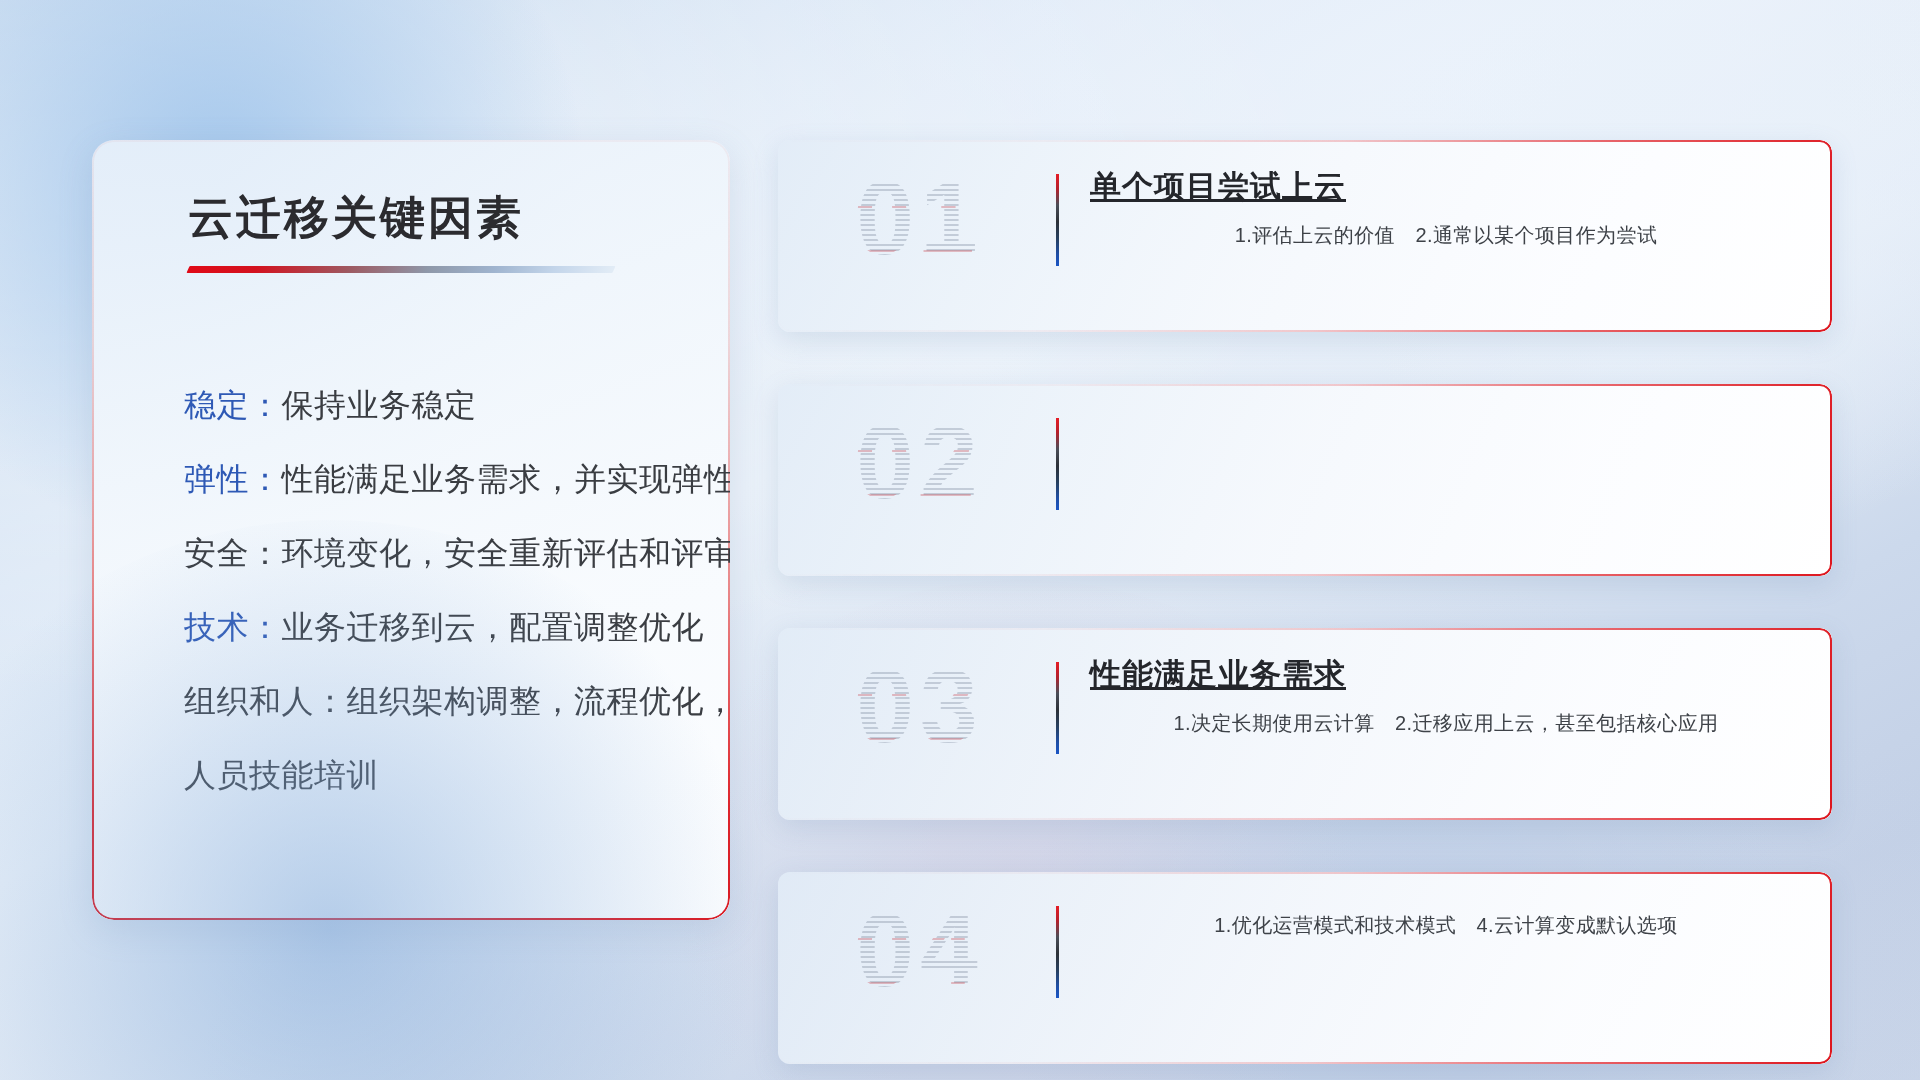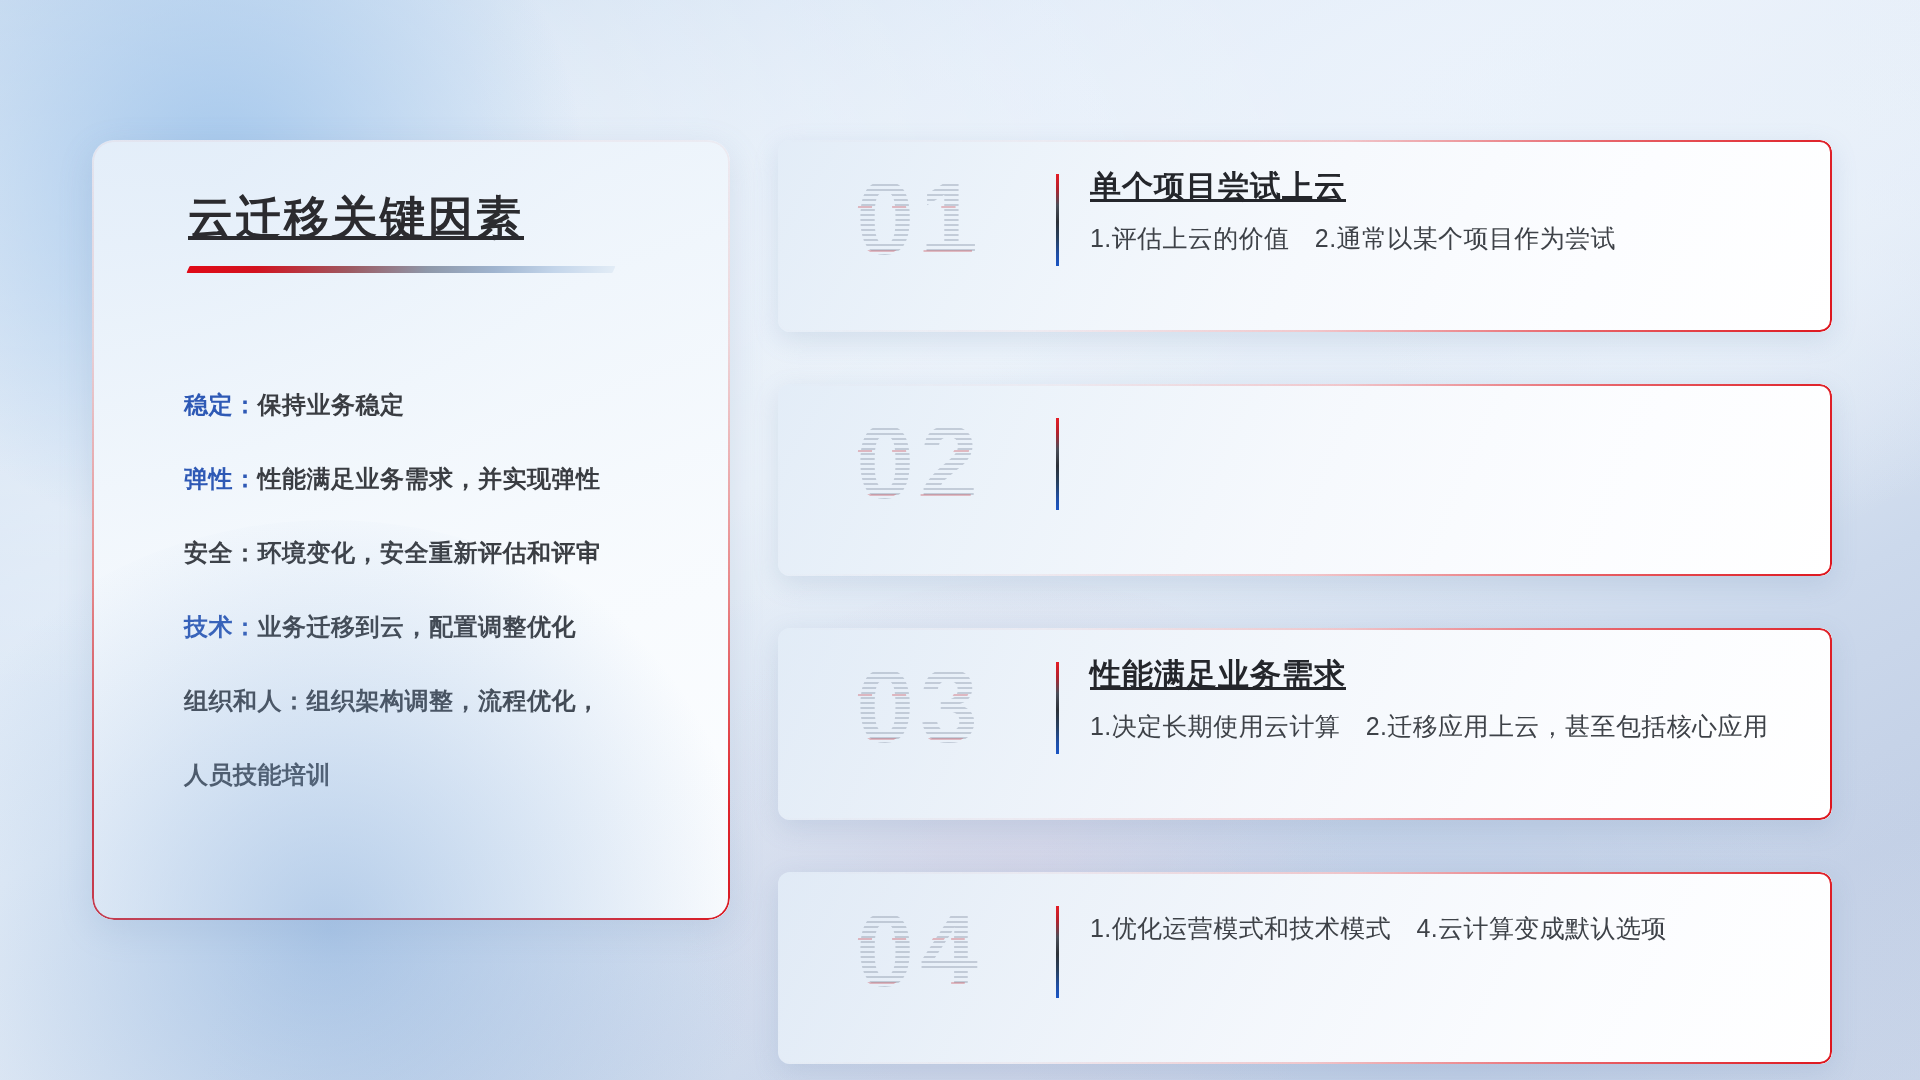--- a/index.html
+++ b/index.html
@@ -74,38 +74,38 @@
     -webkit-mask:linear-gradient(#000 0 0) content-box, linear-gradient(#000 0 0);
     -webkit-mask-composite:xor;
     mask:linear-gradient(#000 0 0) content-box, linear-gradient(#000 0 0);
     mask-composite:exclude;
     pointer-events:none;
   }
 
   .panel-title{
     position:absolute; left:96px; top:48px;
     font-size:45px; font-weight:bold; letter-spacing:3px;
-    color:#2b2b2f; white-space:nowrap;text-decoration:underline;
+    color:#2b2b2f; white-space:nowrap;
   }
   .title-rule{
     position:absolute; left:96px; top:126px;
     width:426px; height:7px;
     background:linear-gradient(to right,
        #e00a17 0%, #d3121f 16%, #9d5a62 38%,
        #8e97a8 56%, #9fb4cf 72%, #c3d5ea 86%, #e2ecf6 100%);
     transform:skewX(-24deg);
     border-radius:1px;
   }
 
   .factor-list{
     position:absolute; left:92px; top:228px; right:40px;
   }
   .factor-row{
-    font-size:24px; line-height:74px; color:#3a3d42;
-    white-space:nowrap; letter-spacing:.5px;font-weight:bold;
+    font-size:32px; line-height:74px; color:#3a3d42;
+    white-space:nowrap; letter-spacing:.5px;
   }
   .factor-row .k{ color:#2e59b5; }
   .factor-row .k.plain{ color:#3a3d42; }
 
   
   .cards{ position:absolute; left:778px; top:140px; }
   .card{
     position:relative;
     width:1054px; height:192px;
     margin-bottom:52px;
@@ -178,22 +178,22 @@
        #2c3138 52%, #27405f 70%, #1e4fa8 88%, #1a55c4 100%);
   }
 
   .card-body{ position:absolute; left:312px; top:26px; right:30px; }
   .card-title{
     font-size:31px; font-weight:bold; color:#24262b;
     letter-spacing:1px; white-space:nowrap;text-decoration:underline;
   }
   .card-sub{
     margin-top:14px;
-    font-size:25px; color:#3e4248;
-    letter-spacing:.4px; white-space:nowrap;
+    font-size:20px; color:#3e4248;
+    letter-spacing:.4px; white-space:nowrap;text-align:center;
   }
 </style>
 </head>
 <body>
 
 <div id="stage">
 
   <div class="blob blob-r"></div>
   <div class="blob blob-b"></div>
   <div class="blob blob-m"></div>

